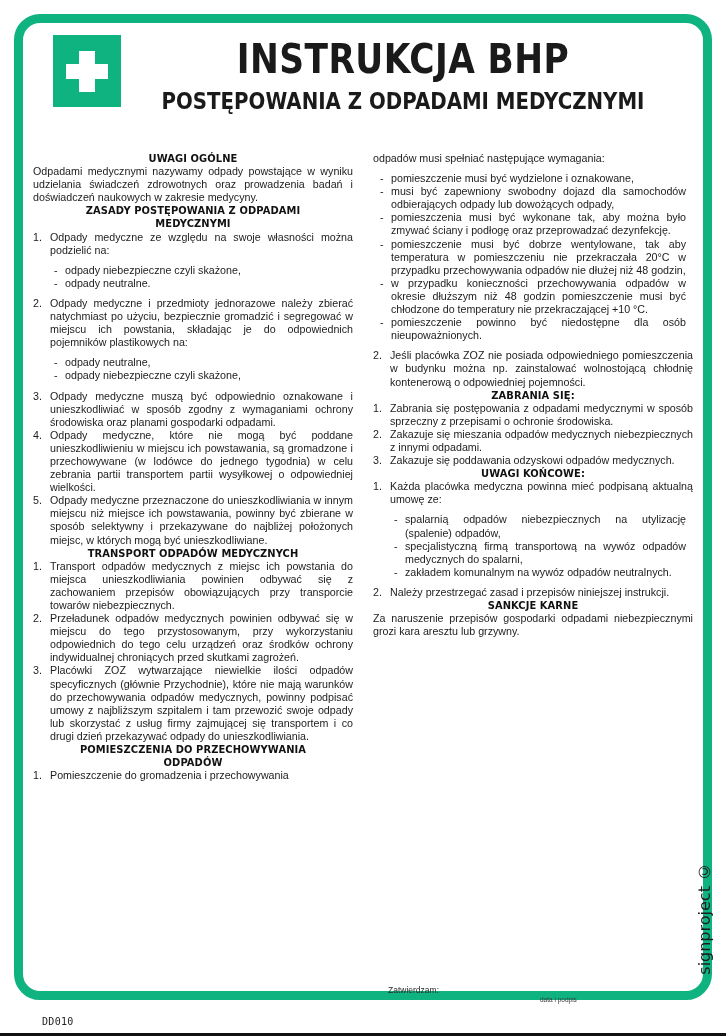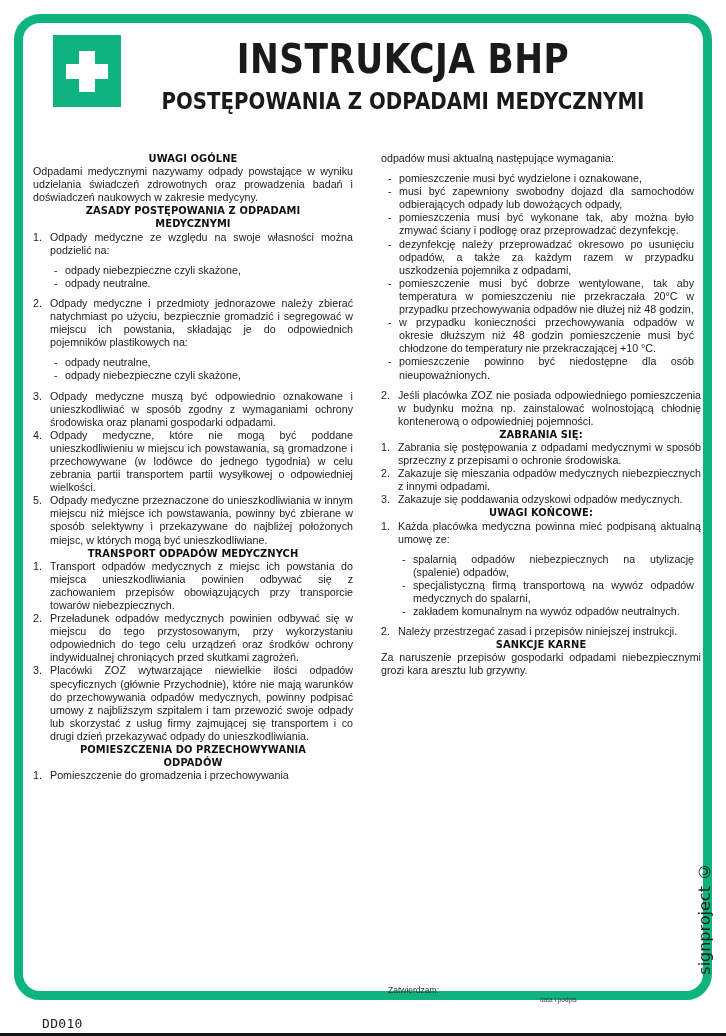--- a/index.html
+++ b/index.html
@@ -88,21 +88,21 @@
     transform-origin: center;
   }
   
   .columns {
     position: absolute;
     left: 33px;
     top: 152px;
     width: 660px;
     height: 835px;
     display: flex;
-    gap: 28px;
+    gap: 20px;
     box-sizing: border-box;
   }
   .col {
     width: 320px;
     flex: 0 0 320px;
     font-size: 10.7px;
     line-height: 13.1px;
     color: #1c1c1c;
   }
   h3.sec {
@@ -199,21 +199,21 @@
     color: #1c1c1c;
     letter-spacing: 0px;
     white-space: nowrap;
   }
   
   .code-bl {
     position: absolute;
     left: 42px;
     top: 1016px;
     font-family: "DejaVu Sans Mono", monospace;
-    font-size: 13px;
+    font-size: 10px;
     color: #222222;
     letter-spacing: 0.3px;
   }
   .bottom-rule {
     position: absolute;
     left: 0;
     top: 1033px;
     width: 726px;
     height: 3px;
     background: #111111;
@@ -277,27 +277,26 @@
 
       <h3 class="sec sp-before sp-after">POMIESZCZENIA DO PRZECHOWYWANIA ODPADÓW</h3>
 
       <ol class="numlist">
         <li>Pomieszczenie do gromadzenia i przechowywania</li>
       </ol>
     </div>
 
     <div class="col">
 
-      <p class="para">odpadów musi aktualną następujące wymagania:</p>
+      <p class="para">odpadów musi spełniać następujące wymagania:</p>
 
       <ul class="dashlist">
         <li class="tight">pomieszczenie musi być wydzielone i oznakowane,</li>
         <li>musi być zapewniony swobodny dojazd dla samochodów odbierających odpady lub dowożących odpady,</li>
         <li>pomieszczenia musi być wykonane tak, aby można było zmywać ściany i podłogę oraz przeprowadzać dezynfekcję.</li>
-        <li>dezynfekcję należy przeprowadzać okresowo po usunięciu odpadów, a także za każdym razem w przypadku uszkodzenia pojemnika z odpadami,</li>
         <li>pomieszczenie musi być dobrze wentylowane, tak aby temperatura w pomieszczeniu nie przekraczała 20°C w przypadku przechowywania odpadów nie dłużej niż 48 godzin,</li>
         <li>w przypadku konieczności przechowywania odpadów w okresie dłuższym niż 48 godzin pomieszczenie musi być chłodzone do temperatury nie przekraczającej +10 °C.</li>
         <li>pomieszczenie powinno być niedostępne dla osób nieupoważnionych.</li>
       </ul>
 
       <ol class="numlist">
         <li data-start="2">Jeśli placówka ZOZ nie posiada odpowiedniego pomieszczenia w budynku można np. zainstalować wolnostojącą chłodnię kontenerową o odpowiedniej pojemności.</li>
       </ol>
 
       <h3 class="sec sp-before sp-after">ZABRANIA SIĘ:</h3>

